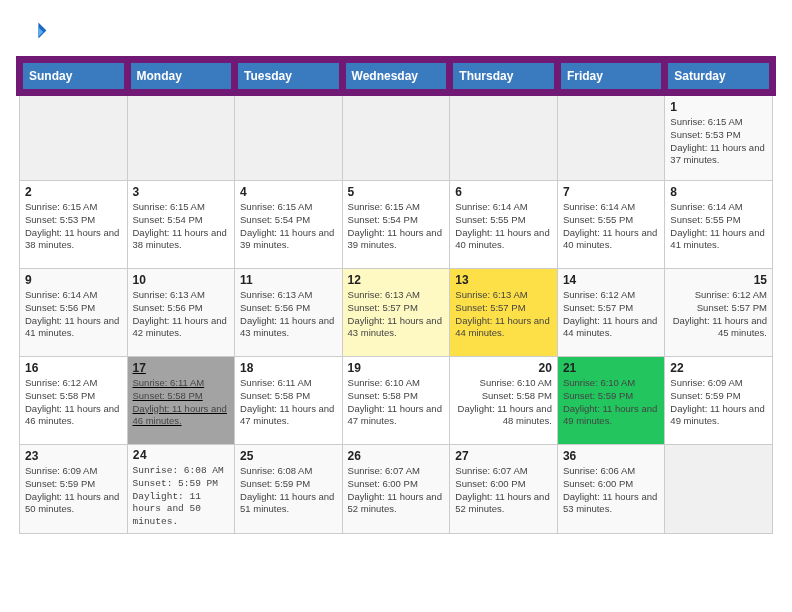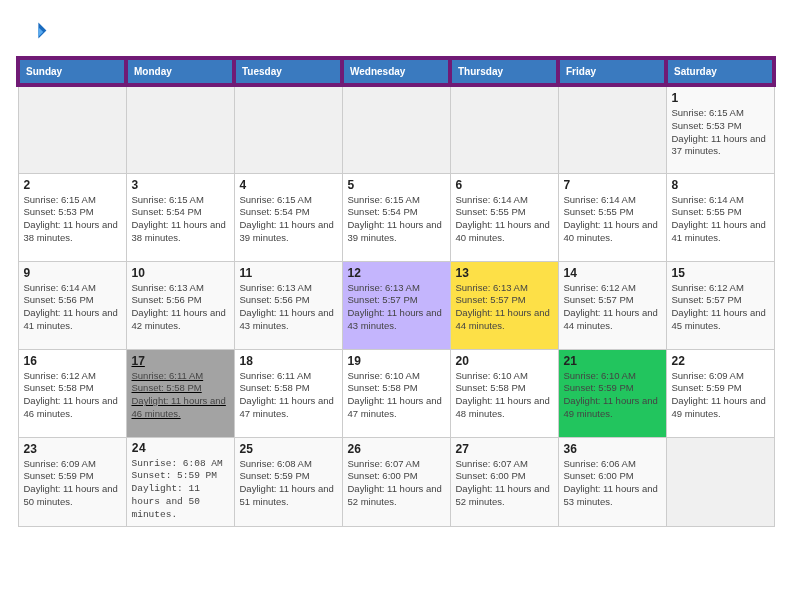--- a/index.html
+++ b/index.html
@@ -45,25 +45,25 @@
       color: #555;
     }
     .calendar {
       width: 100%;
       border-collapse: collapse;
       border: 1px solid #ccc;
     }
     .calendar th {
       background-color: #3a7abf;
       color: #fff;
-      font-size: 10px;
+      font-size: 12px;
       font-weight: bold;
       padding: 6px 6px;
       text-align: left;
-      border: 4px solid #701a75;
+      border: 7px solid #701a75;
     }
     .calendar td {
       vertical-align: top;
       border: 1px solid #ccc;
       padding: 4px 5px;
       width: 108px;
       height: 88px;
       background: #fff;
     }
     .calendar tr:nth-child(odd) td {
@@ -202,42 +202,42 @@
 Daylight: 11 hours
 and 42 minutes.</div>
         </td>
         <td style="background: rgb(249, 249, 249);">
           <span class="day-number">11</span>
           <div class="day-info">Sunrise: 6:13 AM
 Sunset: 5:56 PM
 Daylight: 11 hours
 and 43 minutes.</div>
         </td>
-        <td style="background: #c4b5fd;">
+        <td style="background: #fef9c3;">
           <span class="day-number">12</span>
           <div class="day-info">Sunrise: 6:13 AM
 Sunset: 5:57 PM
 Daylight: 11 hours
 and 43 minutes.</div>
         </td>
         <td style="background: #fde047;">
           <span class="day-number">13</span>
           <div class="day-info">Sunrise: 6:13 AM
 Sunset: 5:57 PM
 Daylight: 11 hours
 and 44 minutes.</div>
         </td>
         <td style="background: rgb(249, 249, 249);">
           <span class="day-number">14</span>
           <div class="day-info">Sunrise: 6:12 AM
 Sunset: 5:57 PM
 Daylight: 11 hours
 and 44 minutes.</div>
         </td>
-        <td style="background: rgb(249, 249, 249);">
+        <td style="background: rgb(249, 249, 249); text-align: right;">
           <span class="day-number">15</span>
           <div class="day-info">Sunrise: 6:12 AM
 Sunset: 5:57 PM
 Daylight: 11 hours
 and 45 minutes.</div>
         </td>
       </tr>
       <tr>
         <td style="background: rgb(255, 255, 255);">
           <span class="day-number">16</span>
@@ -260,21 +260,21 @@
 Daylight: 11 hours
 and 47 minutes.</div>
         </td>
         <td style="background: rgb(255, 255, 255);">
           <span class="day-number">19</span>
           <div class="day-info">Sunrise: 6:10 AM
 Sunset: 5:58 PM
 Daylight: 11 hours
 and 47 minutes.</div>
         </td>
-        <td style="background: rgb(255, 255, 255);">
+        <td style="background: rgb(255, 255, 255); text-align: right;">
           <span class="day-number">20</span>
           <div class="day-info">Sunrise: 6:10 AM
 Sunset: 5:58 PM
 Daylight: 11 hours
 and 48 minutes.</div>
         </td>
         <td style="background: #22c55e;">
           <span class="day-number">21</span>
           <div class="day-info">Sunrise: 6:10 AM
 Sunset: 5:59 PM

